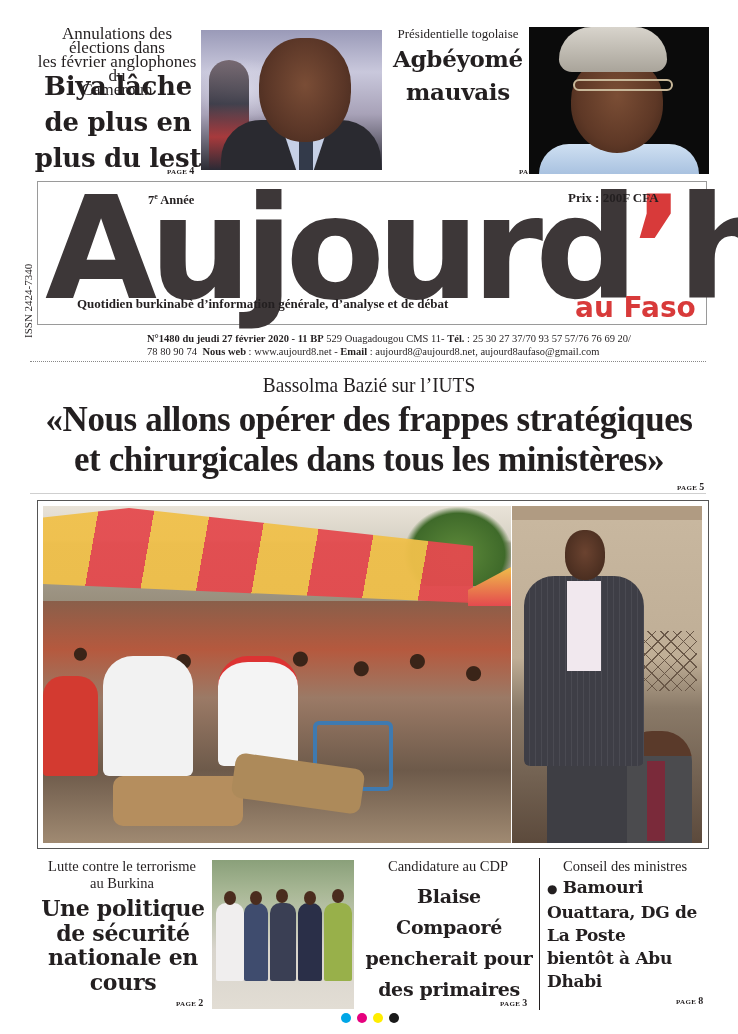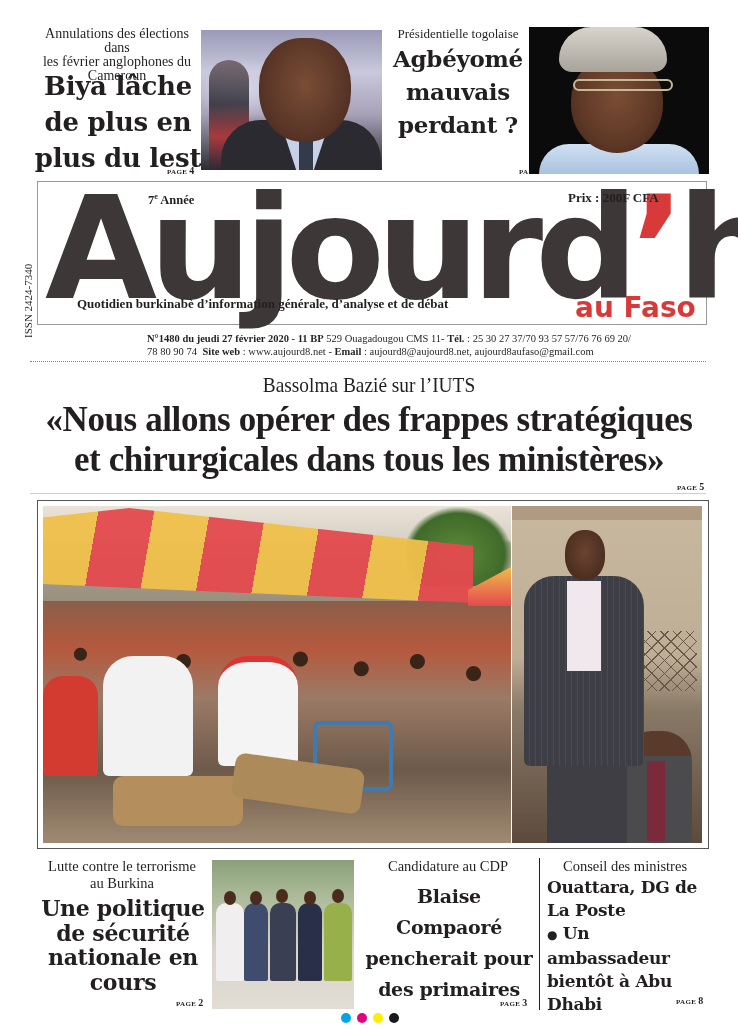--- a/index.html
+++ b/index.html
@@ -2,21 +2,21 @@
 <html><head>
 <meta charset="utf-8">
 <style>
   * { box-sizing: border-box; margin: 0; padding: 0; }
   html, body { width: 738px; height: 1034px; background: #ffffff; overflow: hidden; }
   body { position: relative; font-family: "Liberation Serif", "DejaVu Serif", serif; color: #231f20; }
 
   .abs { position: absolute; }
 
   
-  .kicker { font-family: "Liberation Serif", serif; font-size: 14px; line-height: 14px; text-align: center; color: #231f20; }
+  .kicker { font-family: "Liberation Serif", serif; font-size: 17px; line-height: 14px; text-align: center; color: #231f20; }
   .teaser-head { font-family: "DejaVu Serif", serif; font-weight: bold; text-align: center; color: #231f20; letter-spacing: -0.3px; }
   .page-ref { font-family: Liberation Serif, serif; font-weight: bold; font-size: 7px; letter-spacing: 0.3px; color: #231f20; }
   .page-ref .num { font-size: 10px; }
 
   .photo { overflow: hidden; }
 
   
   .biya-photo { left: 201px; top: 30px; width: 181px; height: 140px;
     background: radial-gradient(ellipse 48px 58px at 105px 72px, #5b3a2a 0%, #4a2e22 55%, transparent 56%),
                 radial-gradient(ellipse 60px 40px at 40px 60px, #d9d8e8 0%, transparent 80%),
@@ -130,21 +130,20 @@
   <div class="suit"></div>
   <div class="shirt"></div>
   <div class="tie"></div>
   <div class="face"></div>
 </div>
 
 <div class="abs kicker" style="left:388px; top:27px; width:140px; font-size:13px;">Présidentielle togolaise</div>
 <a class="abs teaser-head" style="left:388px; top:42px; width:140px; font-size:23px; line-height:33px; text-decoration:none; color:#231f20;">
   <div>Agbéyomé</div>
   <div>mauvais</div>
-  <div>perdant ?</div>
 </a>
 <div class="abs page-ref" style="left:519px; top:165px;">
   <span>PAGE</span>
   <span class="num">6</span>
 </div>
 <div class="abs photo kodjo-photo">
   <div class="robe"></div>
   <div class="face"></div>
   <div class="glasses"></div>
   <div class="hat"></div>
@@ -166,21 +165,21 @@
 
 <div class="abs info-line" style="top:332px;">
   <b>N°1480 du jeudi 27 février 2020 -</b>
   <b>11 BP</b>
   <span>529 Ouagadougou CMS 11-</span>
   <b>Tél.</b>
   <span>: 25 30 27 37/70 93 57 57/76 76 69 20/</span>
 </div>
 <div class="abs info-line" style="top:345px;">
   <span>78 80 90 74</span>
-  <b style="margin-left:3px;">Site web</b>
+  <b style="margin-left:3px;">Nous web</b>
   <span>: www.aujourd8.net -</span>
   <b>Email</b>
   <span>: aujourd8@aujourd8.net, aujourd8aufaso@gmail.com</span>
 </div>
 <div class="abs dotted-rule" style="top:361px;"></div>
 
 <div class="abs main-kicker">Bassolma Bazié sur l’IUTS</div>
 <a class="abs main-head" style="top:400px; text-decoration:none; color:#231f20;">«Nous allons opérer des frappes stratégiques</a>
 <a class="abs main-head" style="top:440px; text-decoration:none; color:#231f20;">et chirurgicales dans tous les ministères»</a>
 <div class="abs page-ref" style="left:677px; top:481px;">
@@ -249,26 +248,26 @@
 </a>
 <div class="abs page-ref" style="left:500px; top:997px;">
   <span>PAGE</span>
   <span class="num">3</span>
 </div>
 
 <div class="abs vrule"></div>
 
 <div class="abs b-kicker" style="left:545px; top:858px; width:160px;">Conseil des ministres</div>
 <a class="abs b-head b-head-left" style="left:547px; top:876px; width:170px; font-size:17px; line-height:23px; text-decoration:none; color:#231f20;">
+  <div>
+    <span style="font-size:12px;">●</span>
+    <span>Bamouri</span>
+  </div>
   <div>Ouattara, DG de</div>
   <div>La Poste</div>
-  <div>
-    <span style="font-size:12px;">●</span>
-    <span>Un ambassadeur</span>
-  </div>
   <div>bientôt à Abu</div>
   <div>Dhabi</div>
 </a>
 <div class="abs page-ref" style="left:676px; top:995px;">
   <span>PAGE</span>
   <span class="num">8</span>
 </div>
 
 <div class="abs cmyk" style="left:341px; background:#00a6e6;"></div>
 <div class="abs cmyk" style="left:357px; background:#e6007e;"></div>

